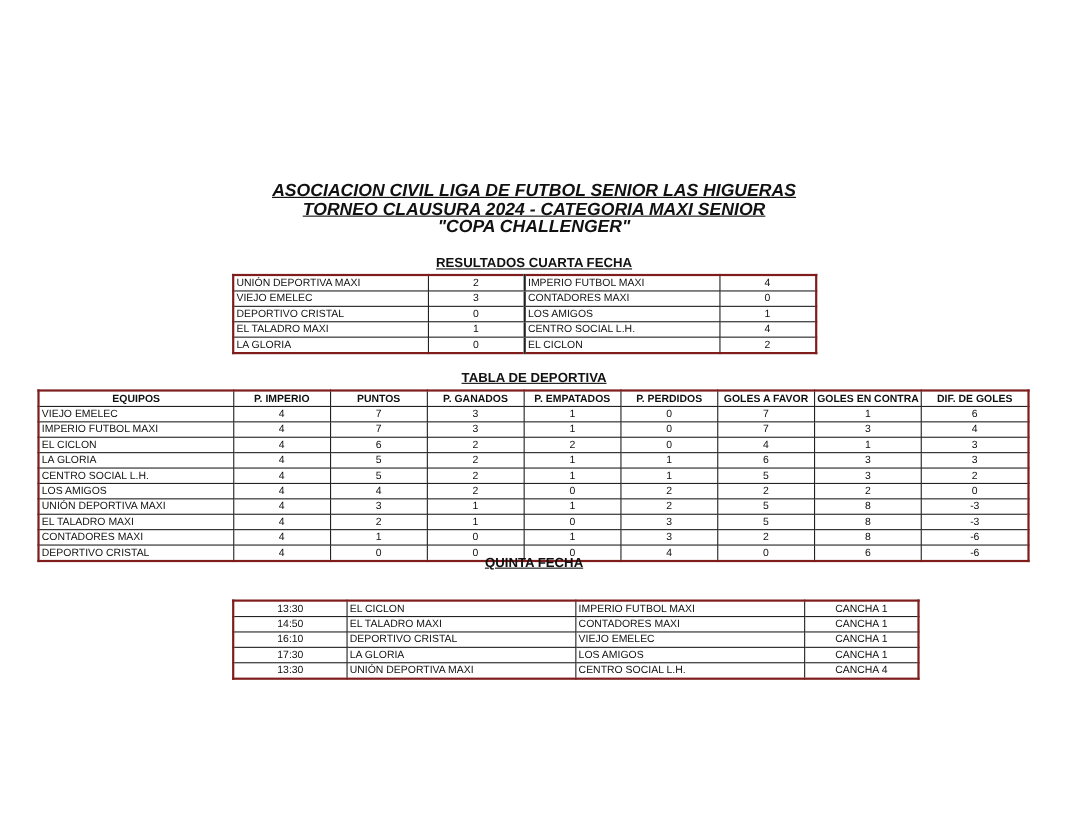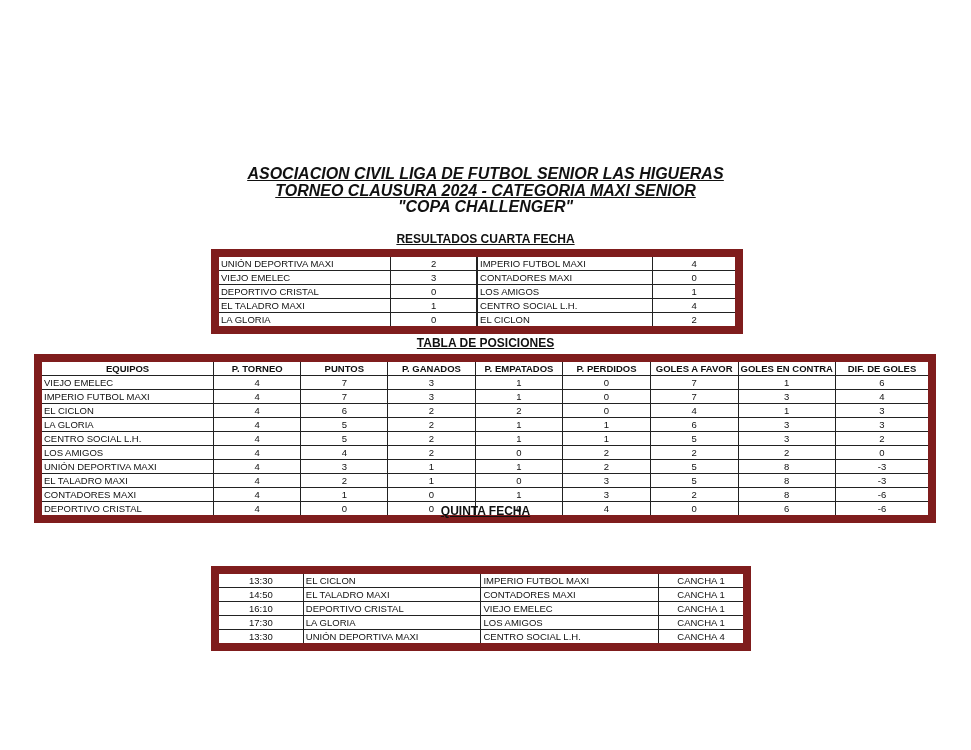--- a/index.html
+++ b/index.html
@@ -6,21 +6,21 @@
   body { width:971px; height:750px; position:relative; overflow:hidden;
          font-family:"Liberation Sans", sans-serif; color:#111; }
   .title { position:absolute; left:0; width:971px; text-align:center;
            font-weight:bold; font-style:italic; font-size:16px; line-height:16px; }
   .title .u { text-decoration:underline; }
   .section-title { position:absolute; left:0; width:971px; text-align:center;
            font-weight:bold; font-size:12px; text-decoration:underline; }
   table { position:absolute; border-collapse:collapse; font-size:9.5px; }
   td, th { border:1px solid #222; padding:0 2px; height:13px; line-height:13px;
            white-space:nowrap; overflow:hidden; }
-  table.outer { border:8px solid #7f1d1d; }
+  table.outer { border:2px solid #7f1d1d; }
   th { font-weight:bold; font-size:9.5px; }
   td.c { text-align:center; }
   td.l { text-align:left; }
   td.bl { border-left:2px solid #222; }
 </style>
 </head>
 <body>
 
 <div class="title" style="top:166px;text-decoration:underline;"><span class="u">ASOCIACION CIVIL LIGA DE FUTBOL SENIOR LAS HIGUERAS</span></div>
 <div class="title" style="top:183px;"><span class="u">TORNEO CLAUSURA 2024 - CATEGORIA MAXI SENIOR</span></div>
@@ -62,38 +62,38 @@
       </tr>
       <tr>
         <td class="l">LA GLORIA</td>
         <td class="c">0</td>
         <td class="l bl">EL CICLON</td>
         <td class="c">2</td>
       </tr>
     </tbody>
 </table>
 
-<div class="section-title" style="top:336px;">TABLA DE POSICIONES</div>
+<div class="section-title" style="top:336px;">TABLA DE DEPORTIVA</div>
 
 <table class="outer" style="left:34px; top:354px; width:902px;">
   <colgroup>
     <col style="width:177px">
       <col style="width:88px">
       <col style="width:88px">
       <col style="width:88px">
     <col style="width:88px">
       <col style="width:88px">
       <col style="width:88px">
       <col style="width:94px">
       <col style="width:97px">
   </colgroup>
   <thead>
       <tr id="standings-head">
         <th>EQUIPOS</th>
-        <th>P. TORNEO</th>
+        <th>P. IMPERIO</th>
         <th>PUNTOS</th>
         <th>P. GANADOS</th>
         <th>P. EMPATADOS</th>
         <th>P. PERDIDOS</th>
         <th>GOLES A FAVOR</th>
         <th>GOLES EN CONTRA</th>
         <th>DIF. DE GOLES</th>
       </tr>
     </thead>
   <tbody id="standings-body">
@@ -205,21 +205,21 @@
         <td class="c">4</td>
         <td class="c">0</td>
         <td class="c">6</td>
         <td class="c">-6</td>
       </tr>
     </tbody>
 </table>
 
 <div class="section-title" style="top:504px;">QUINTA FECHA</div>
 
-<table class="outer" style="left:211px; top:566px; width:540px;">
+<table class="outer" style="left:211px; top:545px; width:625px;">
   <colgroup>
       <col style="width:88px">
       <col style="width:177px">
       <col style="width:177px">
       <col style="width:88px">
     </colgroup>
   <tbody id="fixtures-body">
       <tr>
         <td class="c">13:30</td>
         <td class="l">EL CICLON</td>

